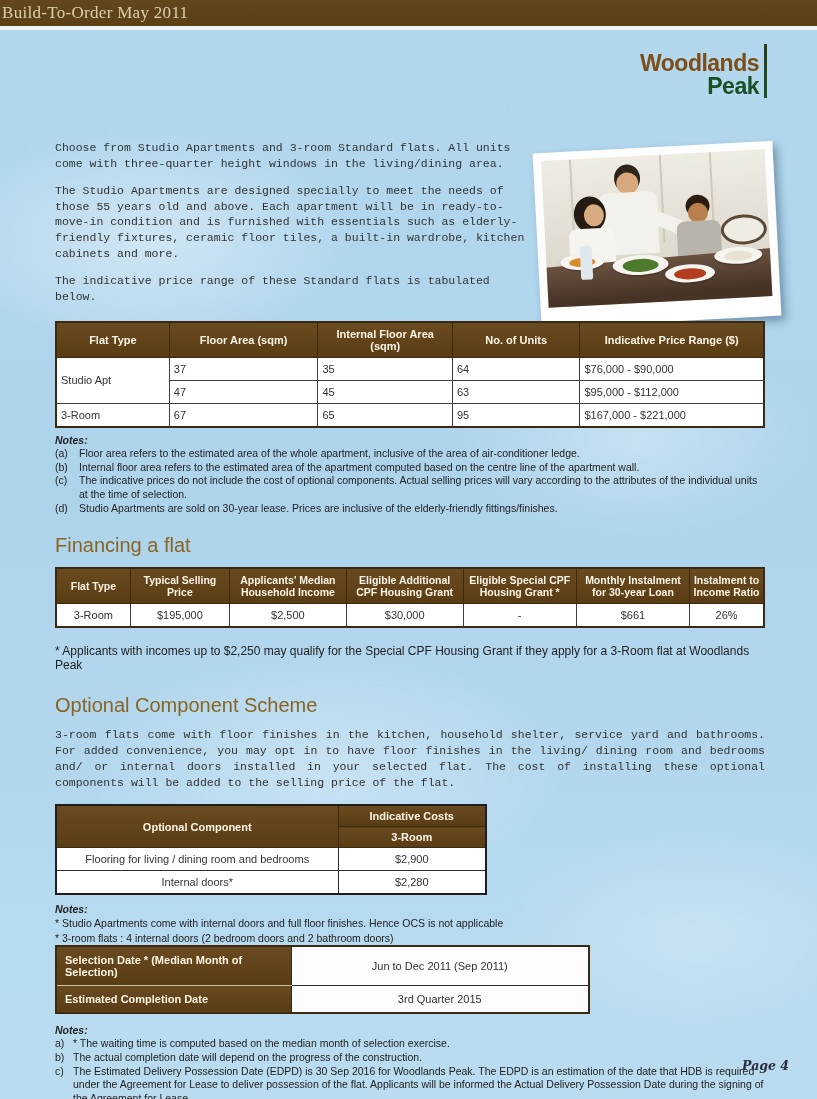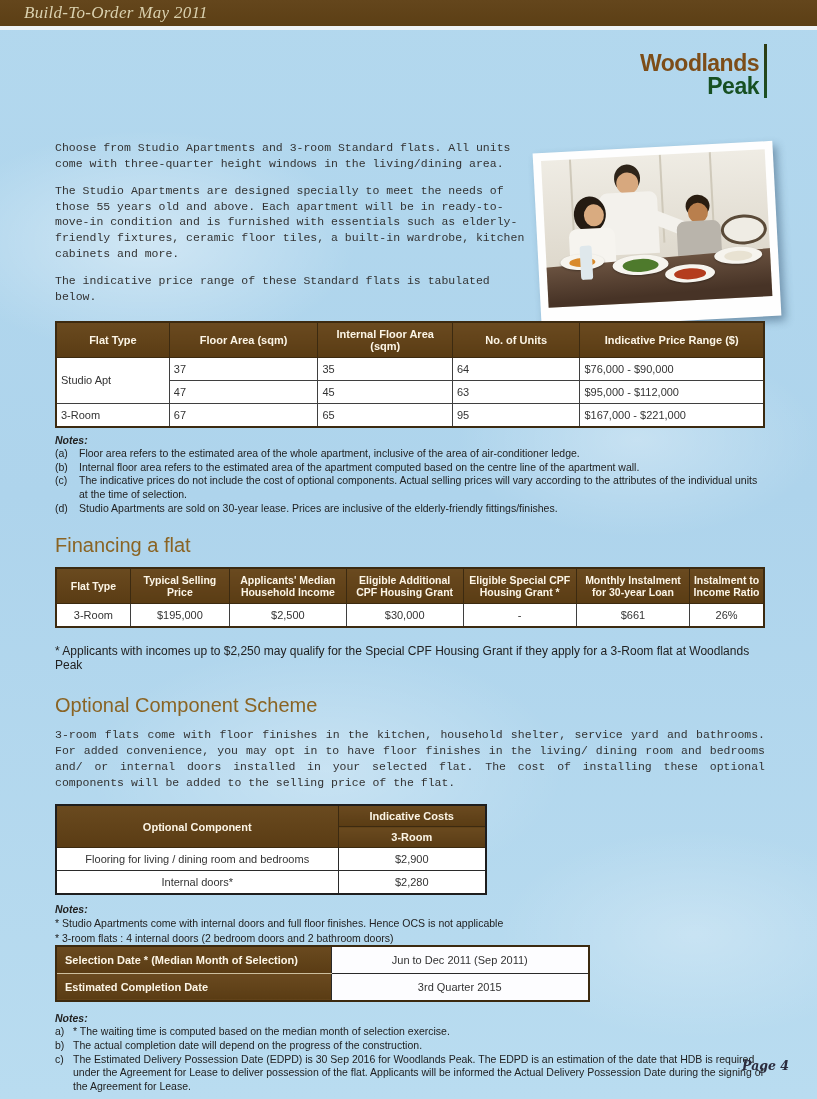--- a/index.html
+++ b/index.html
@@ -11,21 +11,21 @@
       radial-gradient(ellipse 300px 160px at 18% 22%, rgba(255,255,255,0.40), rgba(255,255,255,0) 70%),
       radial-gradient(ellipse 260px 140px at 78% 40%, rgba(255,255,255,0.30), rgba(255,255,255,0) 70%),
       radial-gradient(ellipse 340px 180px at 40% 70%, rgba(255,255,255,0.28), rgba(255,255,255,0) 70%),
       radial-gradient(ellipse 280px 150px at 85% 85%, rgba(255,255,255,0.25), rgba(255,255,255,0) 70%),
       linear-gradient(180deg, #b3d8ee 0%, #aed4ec 45%, #b9dcf0 100%);
   }
   
   .topbar {
     height:30px; background:linear-gradient(180deg,#64461c 0%, #5c3f15 100%);
     border-bottom:4px solid #eef3f6;
-    display:flex; align-items:center; padding-left:24px;font-style:italic;
+    display:flex; align-items:center; padding-left:2px;
   }
   .topbar-title {
     font-family:"Liberation Serif", serif; font-size:17px; color:#d9d0ae; letter-spacing:0.3px;
   }
   
   .logo { position:absolute; top:52px; right:50px; display:flex; align-items:stretch; }
   .logo-text { text-align:right; line-height:1.0; padding-right:5px; }
   .logo-line1 { font-size:23px; font-weight:bold; color:#7d4d18; letter-spacing:-0.5px; }
   .logo-line2 { font-size:23px; font-weight:bold; color:#175022; letter-spacing:-0.5px; }
   .logo-bar { width:3px; margin-top:-8px; background:linear-gradient(180deg,#2e3a12 0%, #1b5124 100%); }
@@ -74,21 +74,21 @@
   .fin-footnote { font-size:12px; color:#222; margin-top:16px; }
   
   .ocs-table { width:432px; border:2px solid #1e1e1e; margin-bottom:8px; }
   .ocs-table th { border:1px solid #3c2a10; font-size:11px; padding:4px 4px; }
   .ocs-table td { border:1px solid #2a2a2a; background:#fff; font-size:11px; color:#333;
     text-align:center; padding:5px 4px; }
   .ocs-col1 { width:282px; }
   
   .comp-table { width:535px; border:2px solid #3c2a10; margin-bottom:10px; }
   .comp-table .label-cell {
-    width:275px; background:linear-gradient(180deg,#6a4a1f 0%, #5a3c14 100%);
+    width:235px; background:linear-gradient(180deg,#6a4a1f 0%, #5a3c14 100%);
     color:#fcf5e6; font-weight:bold; font-size:11px; text-align:left;
     padding:7px 8px; border-bottom:1px solid #cdbf9e;
   }
   .comp-table .value-cell { background:#fdfdff; font-size:11px; color:#333;
     text-align:center; border:1px solid #2a2a2a; padding:7px 4px; }
   
   .page-footer { position:absolute; right:28px; bottom:26px;
     font-family:"DejaVu Serif", serif; font-style:italic; font-weight:bold;
     font-size:12.5px; color:#2b2b3d; }
   .mt18 { margin-top:18px; }

